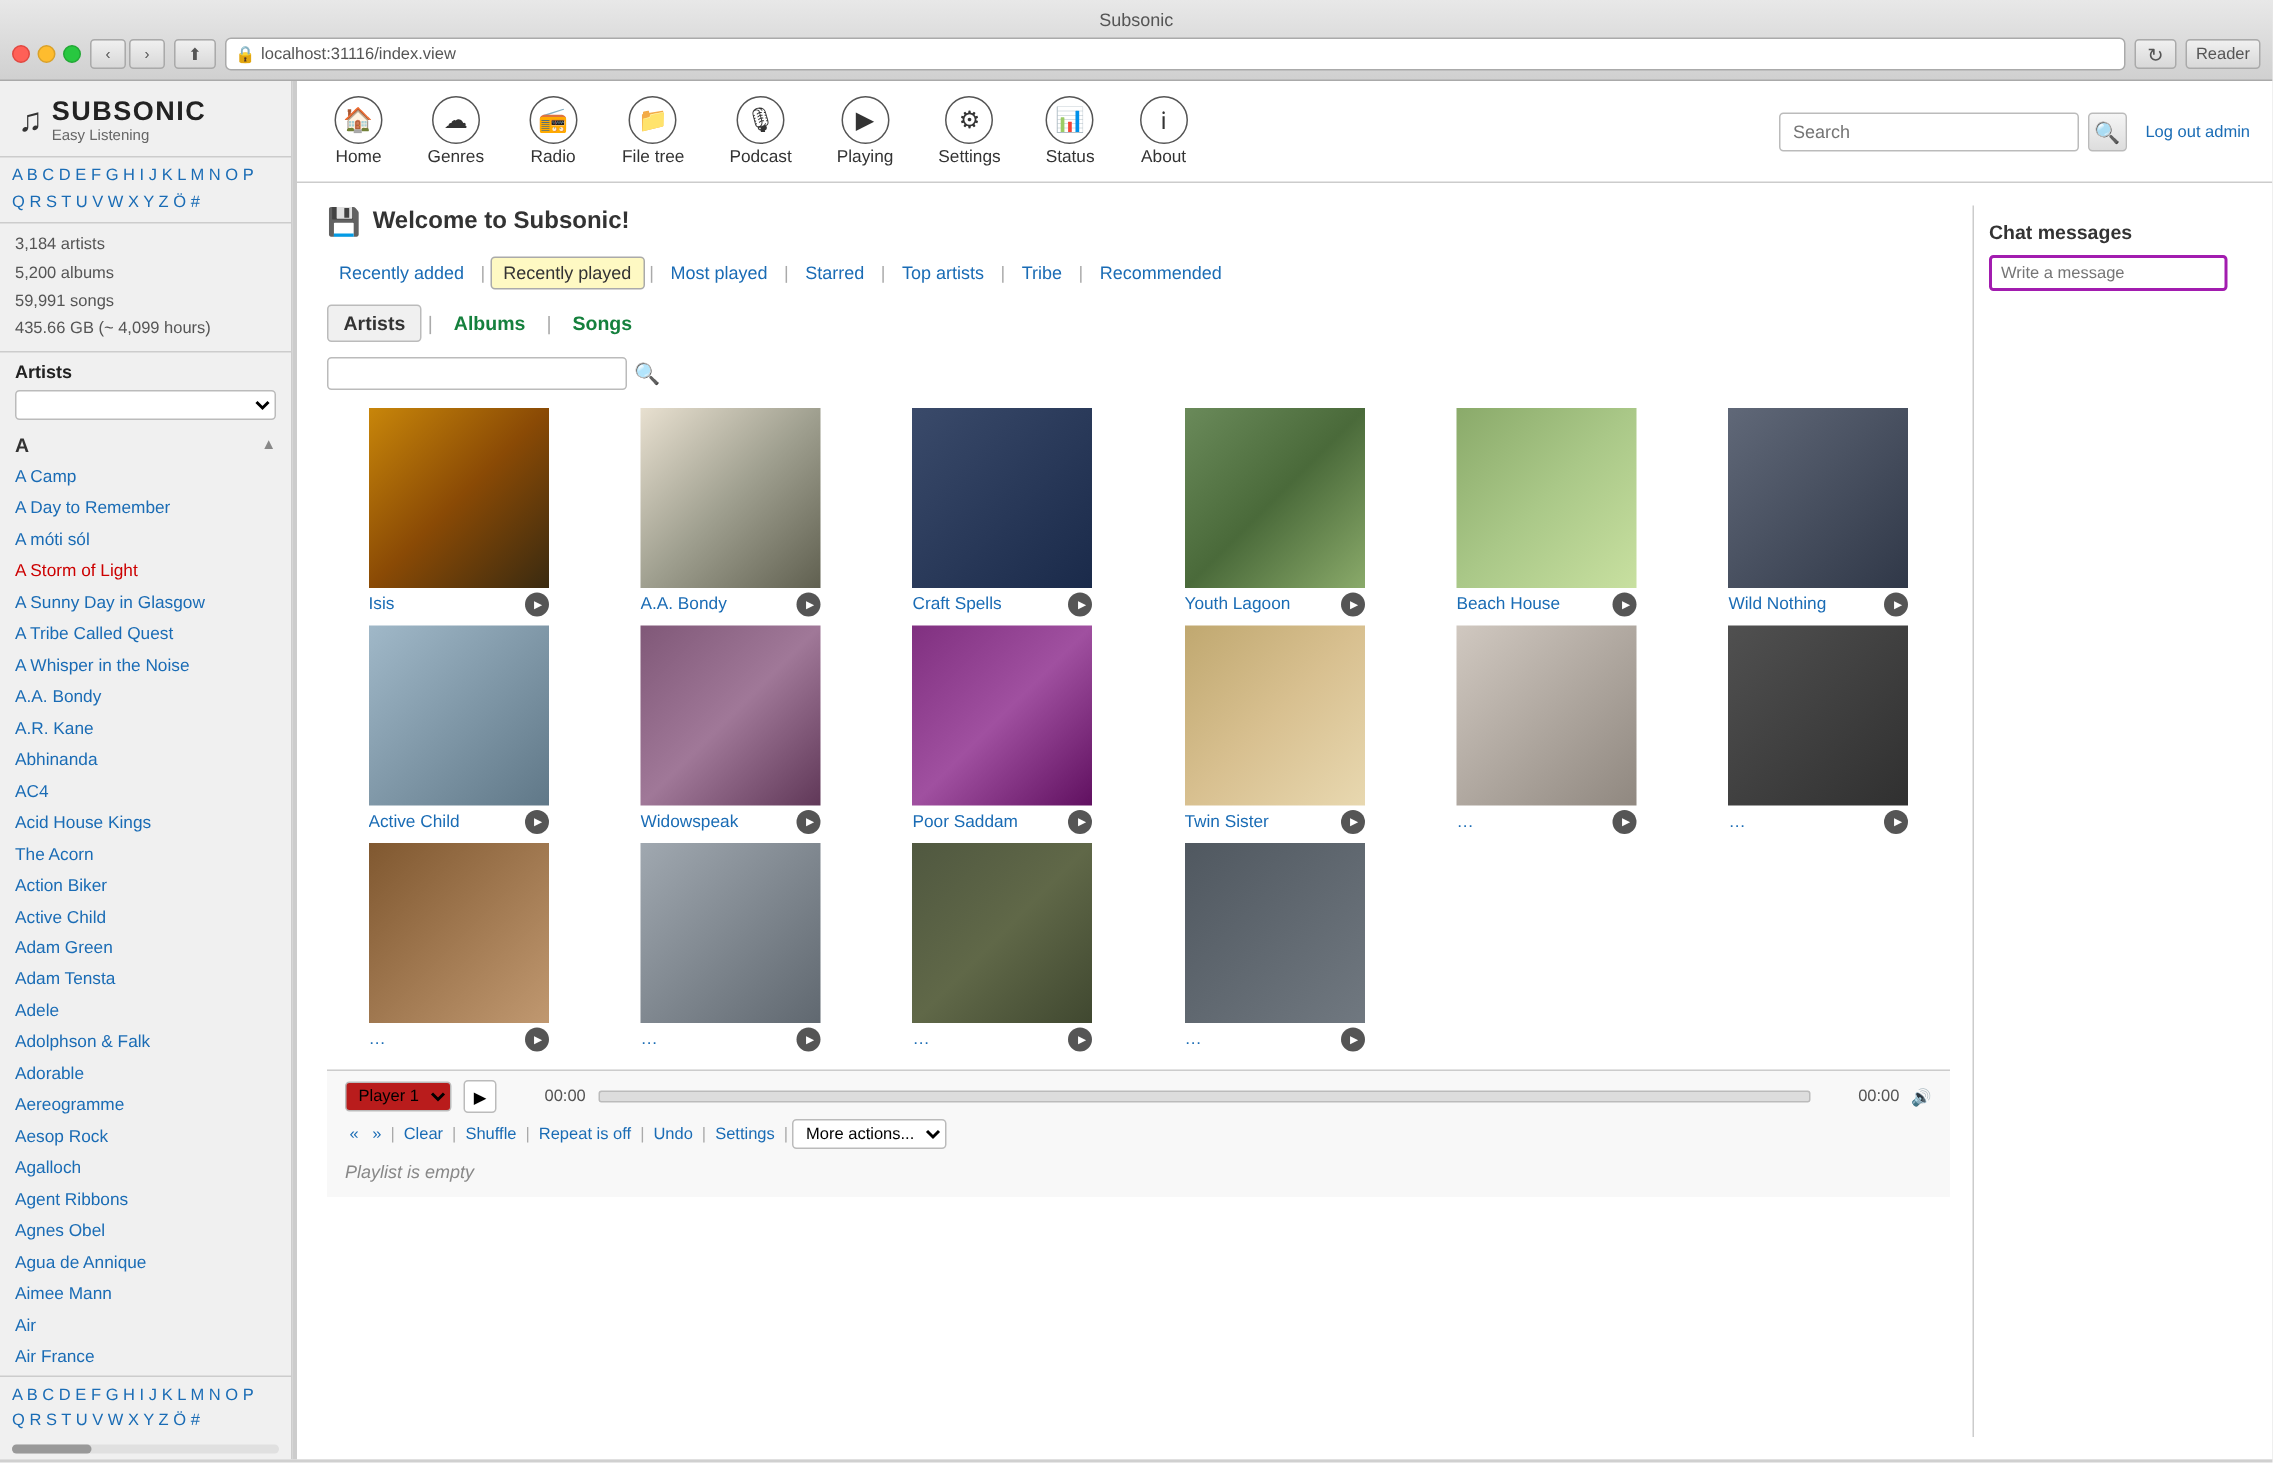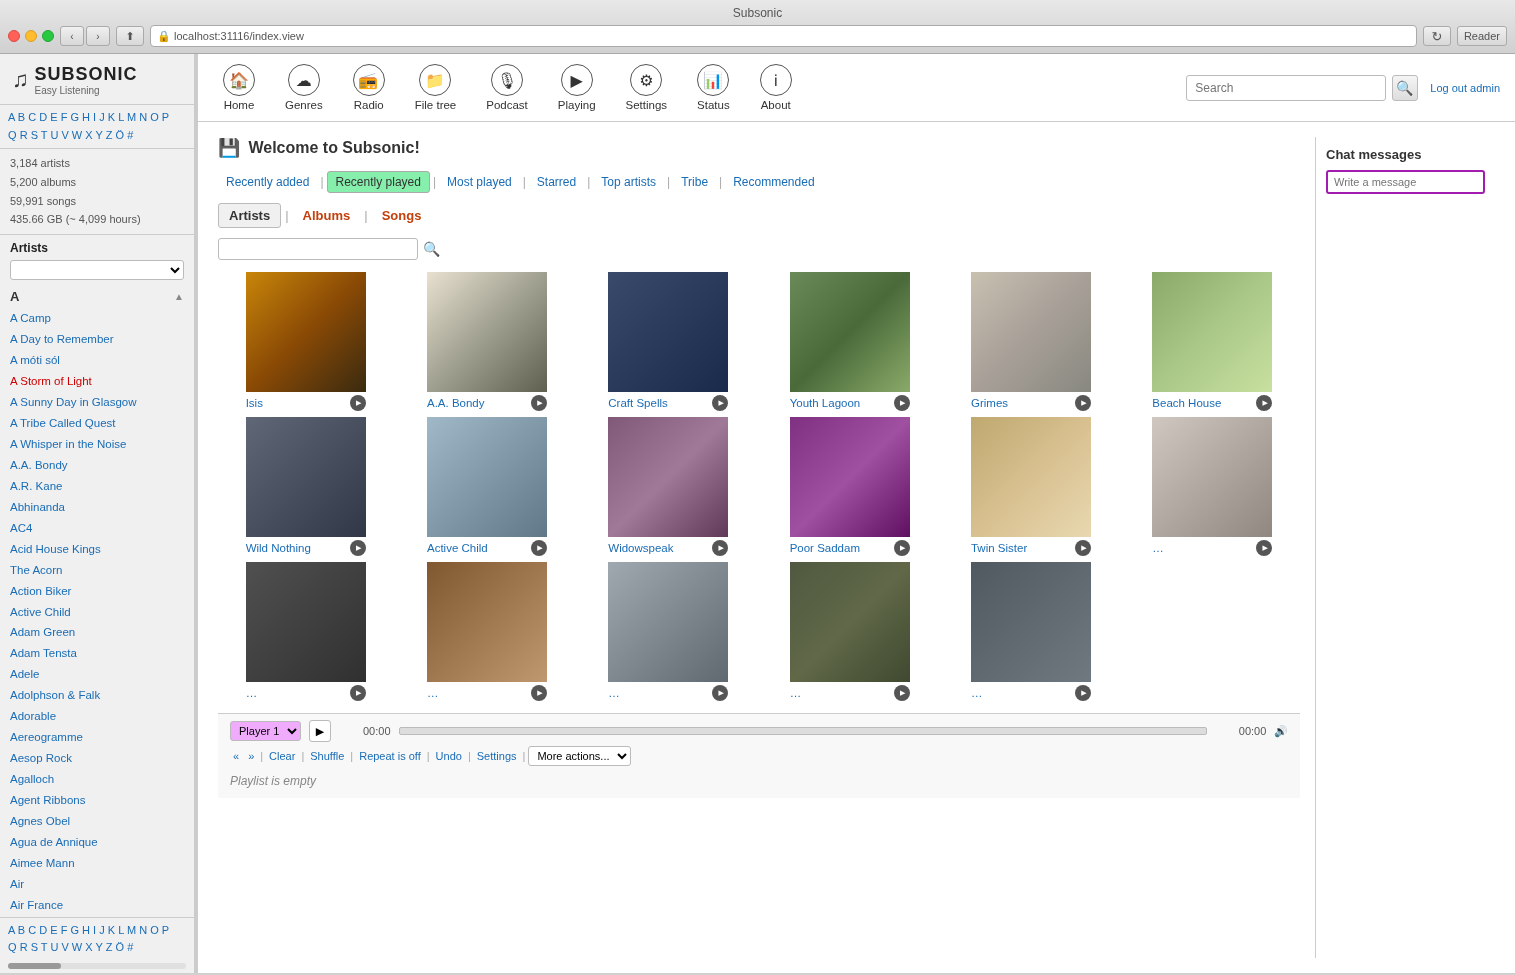--- a/index.html
+++ b/index.html
@@ -305,36 +305,36 @@
     }
     .filter-tab {
       padding: 3px 8px;
       color: #1a6cb5;
       cursor: pointer;
       text-decoration: none;
     }
     .filter-tab.active {
       border: 1px solid #aaa;
       border-radius: 3px;
-      background: #86efac;
+      background: #fef9c3;
       color: #333;
       font-weight: normal;
     }
     .filter-sep { color: #aaa; padding: 0 3px; }
 
     
     .view-tabs {
       display: flex;
       align-items: center;
       margin-bottom: 10px;
       font-size: 13px;
     }
     .view-tab {
       padding: 4px 10px;
-      color: #c2410c;
+      color: #15803d;
       cursor: pointer;
       font-weight: bold;
     }
     .view-tab.active {
       border: 1px solid #bbb;
       background: #f0f0f0;
       border-radius: 3px;
       color: #333;
     }
     .view-sep { color: #aaa; padding: 0 4px; }
@@ -428,21 +428,21 @@
       gap: 4px;
     }
     .player-controls {
       display: flex;
       align-items: center;
       gap: 8px;
       font-size: 11.5px;
     }
     .player-select {
       border: 1px solid #bbb;
-      background: #f0abfc;
+      background: #b91c1c;
       font-size: 11px;
       padding: 2px 4px;
       border-radius: 3px;
     }
     .player-play-btn {
       width: 22px; height: 22px;
       background: white;
       border: 1px solid #bbb;
       border-radius: 3px;
       cursor: pointer;
@@ -762,27 +762,20 @@
           </div>
 
           <div class="artist-card">
             <div class="artist-image-placeholder img-youth"></div>
             <div class="artist-name-row">
               <span class="artist-name">Youth Lagoon</span>
               <div class="play-btn-small"></div>
             </div>
           </div>
 
-          <div class="artist-card">
-            <div class="artist-image-placeholder img-grimes"></div>
-            <div class="artist-name-row">
-              <span class="artist-name">Grimes</span>
-              <div class="play-btn-small"></div>
-            </div>
-          </div>
 
           <div class="artist-card">
             <div class="artist-image-placeholder img-beach"></div>
             <div class="artist-name-row">
               <span class="artist-name">Beach House</span>
               <div class="play-btn-small"></div>
             </div>
           </div>
 
           <div class="artist-card">

